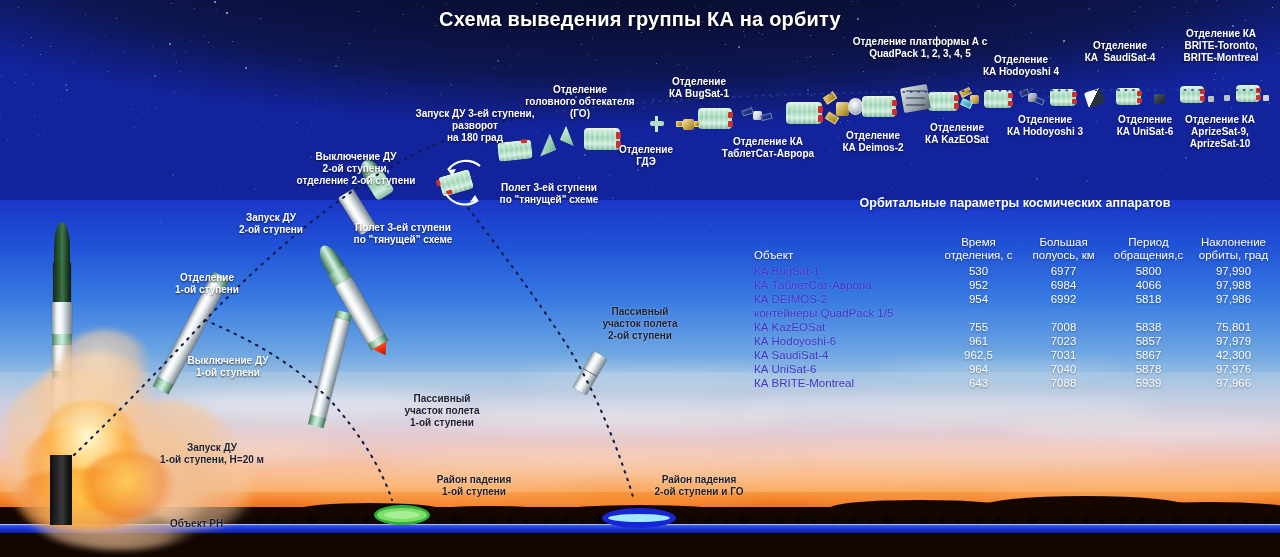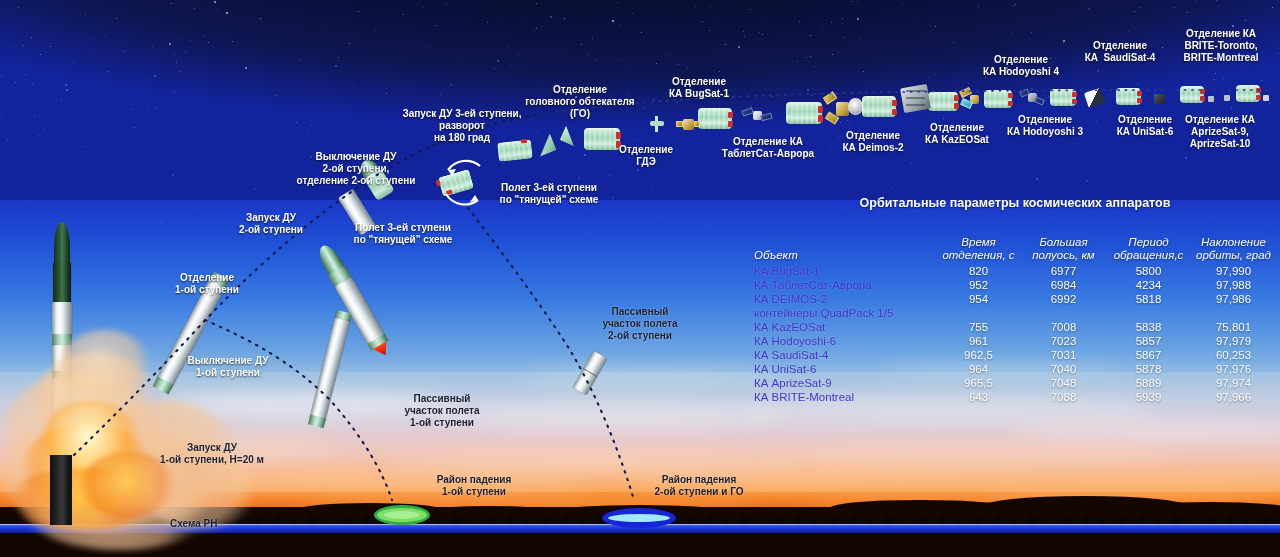--- a/index.html
+++ b/index.html
@@ -186,21 +186,21 @@
     font-size:12.5px; font-weight:bold; color:#ffffff;
     text-shadow:0 1px 2px rgba(0,0,0,.55);
   }
   table.orb {
     position:absolute; left:0; top:40px; width:526px;
     border-collapse:collapse;
   }
   table.orb th {
     font-size:11.5px; font-weight:normal; color:#ffffff;
     text-shadow:0 1px 2px rgba(0,0,0,.45);
-    padding:0 4px 2px 0; vertical-align:bottom; line-height:1.12;font-style:italic;
+    padding:0 4px 2px 0; vertical-align:bottom; line-height:1.12;
   }
   table.orb th.obj { text-align:left; width:186px; padding-left:2px; }
   table.orb th.num { text-align:center; width:85px; }
   table.orb td {
     font-size:11.5px; line-height:1.22; padding:0 4px 0 0; white-space:nowrap;
   }
   table.orb td.obj {
     text-align:left; color:#4232c8; padding-left:2px;
     text-shadow:0 0 2px rgba(255,255,255,.25);
   }
@@ -761,20 +761,21 @@
       <div style="position:absolute;left:1192px;top:523px;width:5px;height:7px;background:#0a0300;border-radius:50% 50% 0 0;"></div>
       <div style="position:absolute;left:1208px;top:516px;width:5px;height:14px;background:#0a0300;border-radius:50% 50% 0 0;"></div>
       <div style="position:absolute;left:1212px;top:521px;width:5px;height:9px;background:#0a0300;border-radius:50% 50% 0 0;"></div>
       <div style="position:absolute;left:1228px;top:514px;width:5px;height:16px;background:#0a0300;border-radius:50% 50% 0 0;"></div>
       <div style="position:absolute;left:1244px;top:519px;width:5px;height:11px;background:#0a0300;border-radius:50% 50% 0 0;"></div>
       <div style="position:absolute;left:1248px;top:524px;width:5px;height:6px;background:#0a0300;border-radius:50% 50% 0 0;"></div>
       <div style="position:absolute;left:1264px;top:517px;width:5px;height:13px;background:#0a0300;border-radius:50% 50% 0 0;"></div>
     </div>
   <div class="ground-bar"></div>
 
+  <div class="title">Схема выведения группы КА на орбиту</div>
 
   <div class="rk" id="pad-rocket" style="left:46px; top:222px; width:34px; height:250px;">
     <div class="nose-dark" style="left:8px; top:0px; width:16px; height:42px;"></div>
     <div class="body-tube" style="left:7px; top:40px; width:18px; height:42px; background:linear-gradient(90deg,#142a18,#2d5635 35%,#3e7549 52%,#1e3c24 80%,#0c1a10);"></div>
     <div class="body-tube" style="left:6px; top:80px; width:20px; height:34px;"></div>
     <div class="band-green" style="left:6px; top:112px; width:20px; height:12px;"></div>
     <div class="body-tube" style="left:6px; top:123px; width:20px; height:28px;"></div>
     <div class="band-green" style="left:6px; top:149px; width:20px; height:9px;"></div>
     <div class="body-tube" style="left:5px; top:157px; width:22px; height:96px;"></div>
   </div>
@@ -962,38 +963,38 @@
     <path d="M205 320 C250 340 290 360 330 400 C362 436 382 470 392 500" stroke="#101c47" stroke-width="2.1" fill="none" stroke-dasharray="1.6 6.5" stroke-linecap="round"></path>
 
     <path d="M468 208 C500 250 538 300 570 350 C600 400 622 460 634 500" stroke="#101c47" stroke-width="2.1" fill="none" stroke-dasharray="1.6 6.5" stroke-linecap="round"></path>
 
     <path d="M556 112 C640 100 760 94 900 92 C1030 90 1150 90 1272 90" stroke="#203b8f" stroke-width="1.6" fill="none" stroke-dasharray="1.4 6" stroke-linecap="round"></path>
   </svg>
 
   <div class="zone zone-green" style="left:374px; top:505px; width:56px; height:20px;"></div>
   <div class="zone zone-blue" style="left:602px; top:508px; width:74px; height:20px;"></div>
 
-  <div class="lbl dark  left" style="left:170px; top:518px;">Схема РН</div>
+  <div class="lbl dark  left" style="left:170px; top:518px;">Объект РН</div>
   <div class="lbl dark" style="left:122px; top:442px; width:180px;">Запуск ДУ
 1-ой ступени, Н=20 м</div>
   <div class="lbl white" style="left:168px; top:355px; width:120px;">Выключение ДУ
 1-ой ступени</div>
   <div class="lbl white" style="left:152px; top:272px; width:110px;">Отделение
 1-ой ступени</div>
   <div class="lbl white" style="left:216px; top:212px; width:110px;">Запуск ДУ
 2-ой ступени</div>
   <div class="lbl dark" style="left:382px; top:393px; width:120px;">Пассивный
 участок полета
 1-ой ступени</div>
   <div class="lbl dark" style="left:414px; top:474px; width:120px;">Район падения
 1-ой ступени</div>
   <div class="lbl white" style="left:286px; top:151px; width:140px;">Выключение ДУ
 2-ой ступени,
 отделение 2-ой ступени</div>
-  <div class="lbl white" style="left:379px; top:108px; width:166px;">Запуск ДУ 3-ей ступени,
+  <div class="lbl white" style="left:392px; top:108px; width:166px;">Запуск ДУ 3-ей ступени,
 разворот
 на 180 град</div>
   <div class="lbl white" style="left:338px; top:222px; width:130px;">Полет 3-ей ступени
 по "тянущей" схеме</div>
   <div class="lbl white" style="left:484px; top:182px; width:130px;">Полет 3-ей ступени
 по "тянущей" схеме</div>
   <div class="lbl dark" style="left:580px; top:306px; width:120px;">Пассивный
 участок полета
 2-ой ступени</div>
   <div class="lbl dark" style="left:634px; top:474px; width:130px;">Район падения
@@ -1002,20 +1003,22 @@
 головного обтекателя
 (ГО)</div>
   <div class="lbl white" style="left:596px; top:144px; width:100px;">Отделение
 ГДЭ</div>
   <div class="lbl white" style="left:644px; top:76px;  width:110px;">Отделение
 КА BugSat-1</div>
   <div class="lbl white" style="left:708px; top:136px; width:120px;">Отделение КА
 ТаблетСат-Аврора</div>
   <div class="lbl white" style="left:818px; top:130px; width:110px;">Отделение
 КА Deimos-2</div>
+  <div class="lbl white" style="left:830px; top:36px;  width:180px;">Отделение платформы А с
+QuadPack 1, 2, 3, 4, 5</div>
   <div class="lbl white" style="left:902px; top:122px; width:110px;">Отделение
 КА KazEOSat</div>
   <div class="lbl white" style="left:966px; top:54px;  width:110px;">Отделение
 КА Hodoyoshi 4</div>
   <div class="lbl white" style="left:986px; top:114px; width:118px;">Отделение
 КА Hodoyoshi 3</div>
   <div class="lbl white" style="left:1064px; top:40px; width:112px;">Отделение
 КА  SaudiSat-4</div>
   <div class="lbl white" style="left:1090px; top:114px; width:110px;">Отделение
 КА UniSat-6</div>
@@ -1048,30 +1051,30 @@
           </th>
           <th class="num">
             <span>Наклонение</span><br>
             <span>орбиты, град</span>
           </th>
         </tr>
       </thead>
       <tbody id="table-body">
           <tr>
             <td class="obj">КА BugSat-1</td>
-            <td class="num">820</td>
+            <td class="num">530</td>
             <td class="num">6977</td>
             <td class="num">5800</td>
             <td class="num">97,990</td>
           </tr>
           <tr>
             <td class="obj">КА ТаблетСат-Аврора</td>
             <td class="num">952</td>
             <td class="num">6984</td>
-            <td class="num">4234</td>
+            <td class="num">4066</td>
             <td class="num">97,988</td>
           </tr>
           <tr>
             <td class="obj">КА DEIMOS-2</td>
             <td class="num">954</td>
             <td class="num">6992</td>
             <td class="num">5818</td>
             <td class="num">97,986</td>
           </tr>
           <tr class="cont">
@@ -1093,35 +1096,28 @@
             <td class="num">961</td>
             <td class="num">7023</td>
             <td class="num">5857</td>
             <td class="num">97,979</td>
           </tr>
           <tr>
             <td class="obj">КА SaudiSat-4</td>
             <td class="num">962,5</td>
             <td class="num">7031</td>
             <td class="num">5867</td>
-            <td class="num">60,253</td>
+            <td class="num">42,300</td>
           </tr>
           <tr>
             <td class="obj">КА UniSat-6</td>
             <td class="num">964</td>
             <td class="num">7040</td>
             <td class="num">5878</td>
             <td class="num">97,976</td>
-          </tr>
-          <tr>
-            <td class="obj">КА AprizeSat-9</td>
-            <td class="num">965,5</td>
-            <td class="num">7048</td>
-            <td class="num">5889</td>
-            <td class="num">97,974</td>
           </tr>
           <tr>
             <td class="obj">КА BRITE-Montreal</td>
             <td class="num">643</td>
             <td class="num">7088</td>
             <td class="num">5939</td>
             <td class="num">97,966</td>
           </tr>
         </tbody>
     </table>

